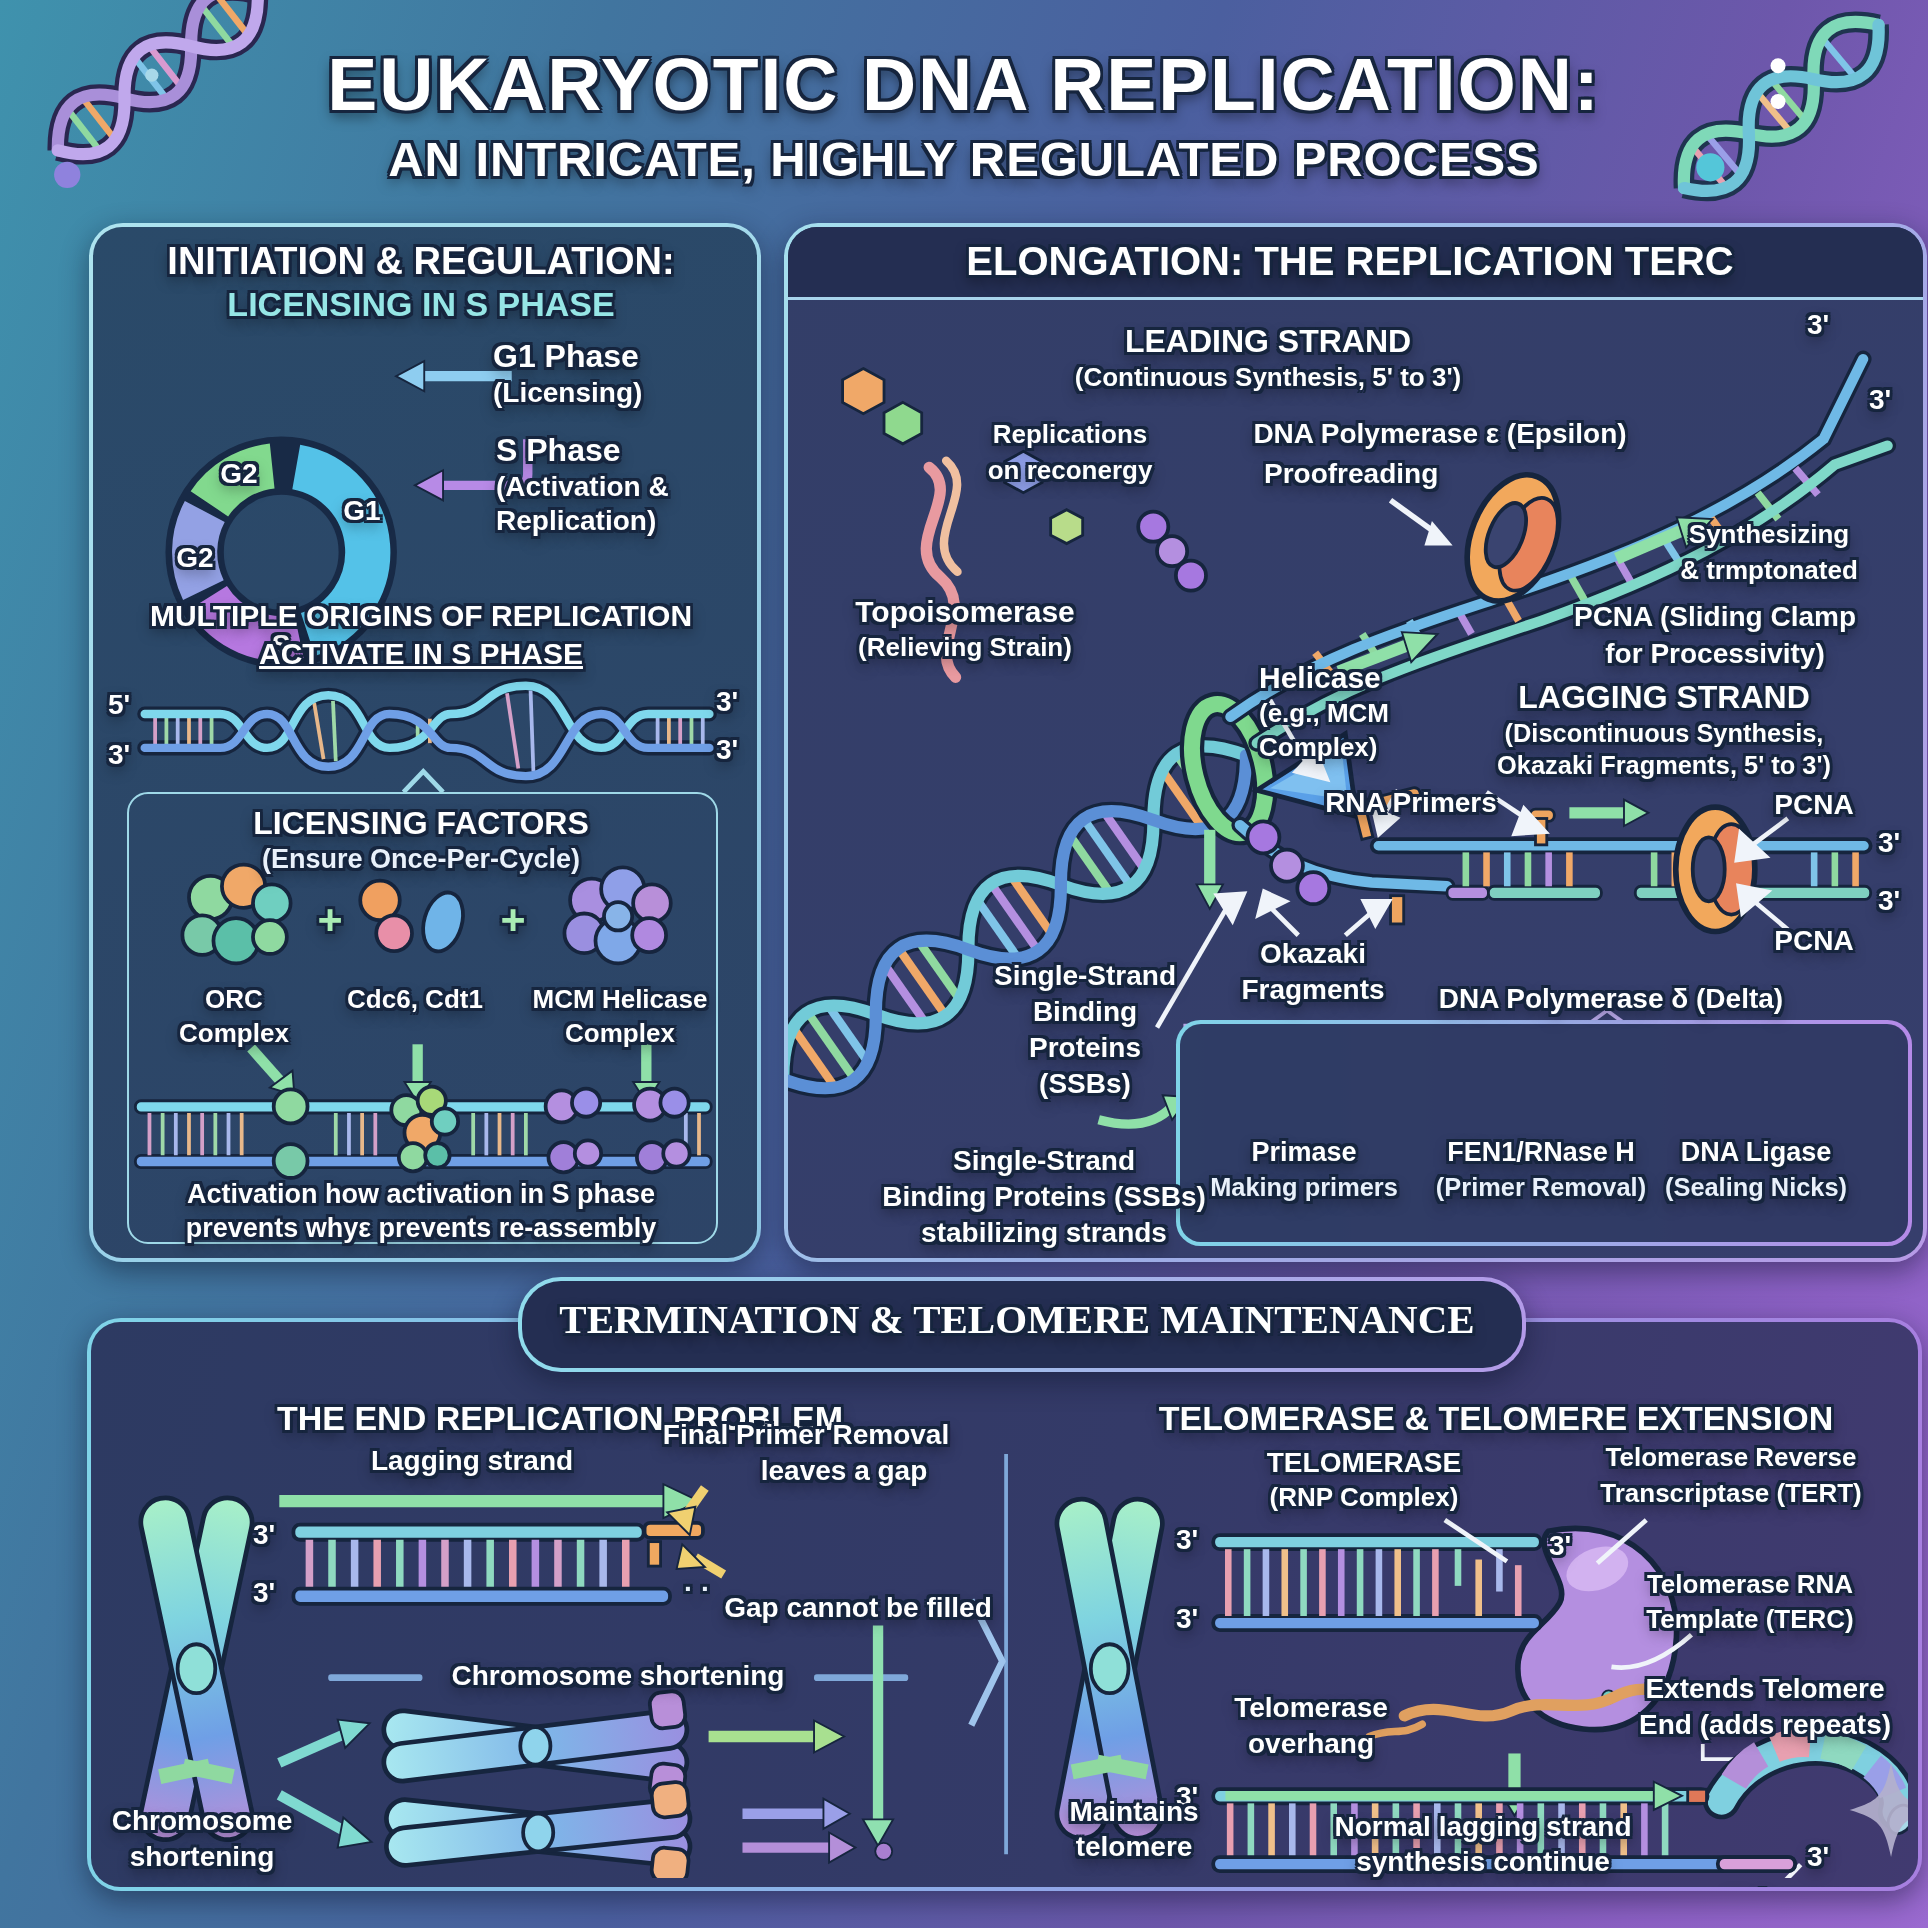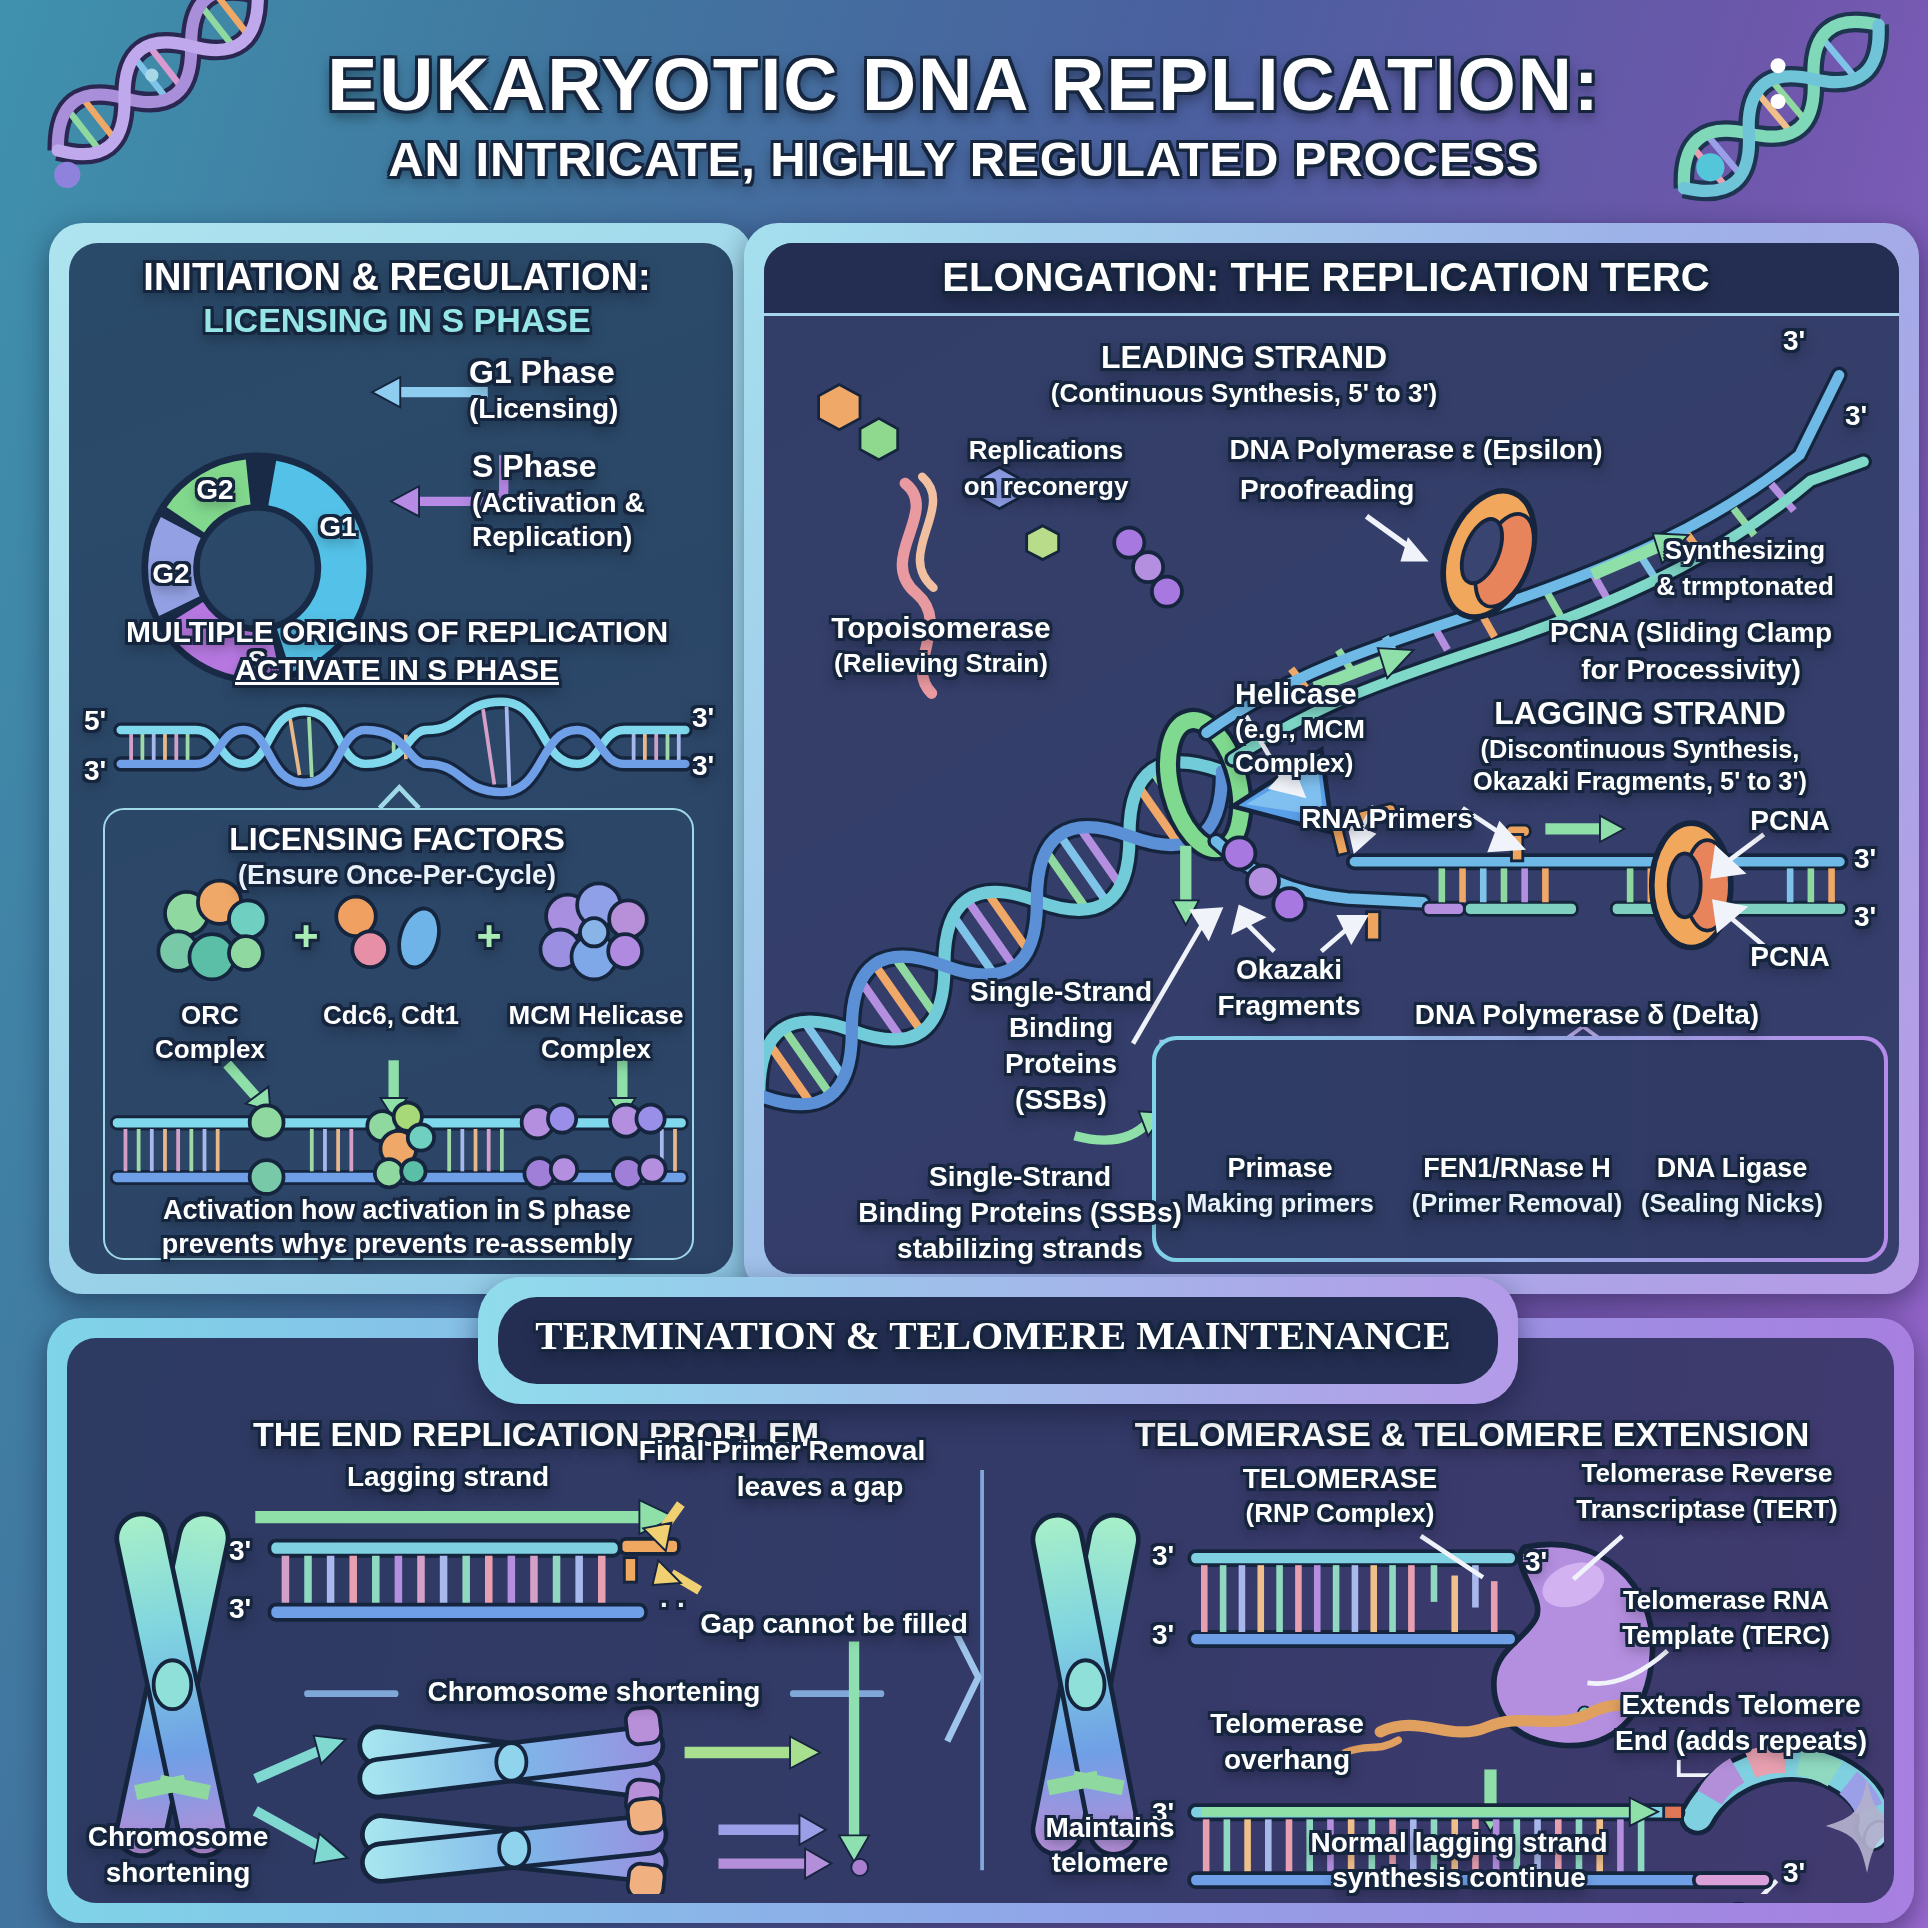--- a/index.html
+++ b/index.html
@@ -16,21 +16,21 @@
       -2.8px 0 0 var(--ol),2.8px 0 0 var(--ol),0 -2.8px 0 var(--ol),0 2.8px 0 var(--ol),0 5.6px 13px rgba(0,0,0,.5);
   }
   .c{transform:translateX(-50%);text-align:center;}
   .teal{color:#96e6e6;}
   .soft{color:#e9f1fb;} .s27{font-size:25.4px;} .s28{font-size:26px;} .s29{font-size:27px;}
   .s30{font-size:28px;} .s32{font-size:30px;} .s34{font-size:32px;} .s36{font-size:34px;}
   .s40{font-size:38px;} .s42{font-size:40px;} .s44{font-size:41px;font-family:Liberation Serif, serif;}
   .title1{font-size:75px;letter-spacing:1.9px;}
   .title2{font-size:49px;letter-spacing:0.9px;}
   .plus{font-size:43px;color:#a9ecb4;}
-  .pwrap{position:absolute;border-radius:34px;padding:20px;box-shadow:0 9.4px 28px rgba(10,18,40,.45);}
+  .pwrap{position:absolute;border-radius:34px;padding:4px;box-shadow:0 9.4px 28px rgba(10,18,40,.45);margin-left:40px;}
   .pbody{position:relative;width:100%;height:100%;border-radius:29px;overflow:hidden;}
   svg{position:absolute;left:0;top:0;}
 </style>
 </head>
 <body>
 
 <div id="canvas">
 
   <svg width="1928" height="282" viewBox="0 0 2048 300">
     <g transform="translate(60,160) rotate(-38)">

